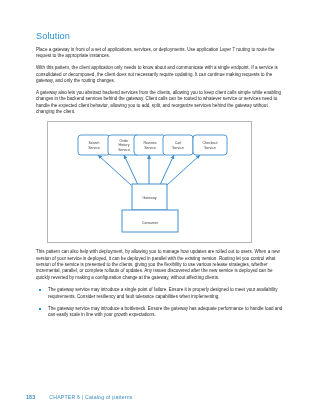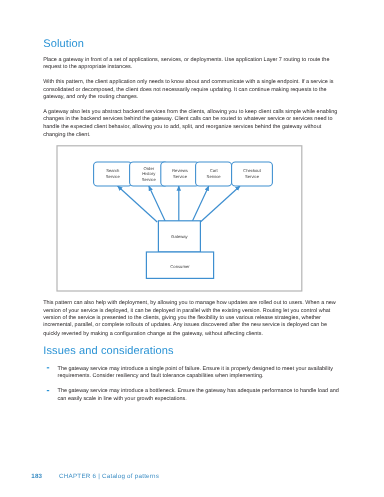--- a/index.html
+++ b/index.html
@@ -183,21 +183,20 @@
         <g>
           <rect x="74" y="88" width="56" height="22" fill="#ffffff" stroke="#3e8fd0" stroke-width="1"></rect>
           <text class="node-label" x="102" y="101.5" text-anchor="middle">Consumer</text>
         </g>
 
       </svg>
     </div>
 
     <p class="body-text">This pattern can also help with deployment, by allowing you to manage how updates are rolled out to users. When a new version of your service is deployed, it can be deployed in parallel with the existing version. Routing let you control what version of the service is presented to the clients, giving you the flexibility to use various release strategies, whether incremental, parallel, or complete rollouts of updates. Any issues discovered after the new service is deployed can be quickly reverted by making a configuration change at the gateway, without affecting clients.</p>
 
-    <h2 class="section-heading second">Issues and considerations</h2>
 
     <ul class="bullets">
       <li>
         <span class="dot"></span>
         <span>The gateway service may introduce a single point of failure. Ensure it is properly designed to meet your availability requirements. Consider resiliency and fault tolerance capabilities when implementing.</span>
       </li>
       <li>
         <span class="dot"></span>
         <span>The gateway service may introduce a bottleneck. Ensure the gateway has adequate performance to handle load and can easily scale in line with your growth expectations.</span>
       </li>

